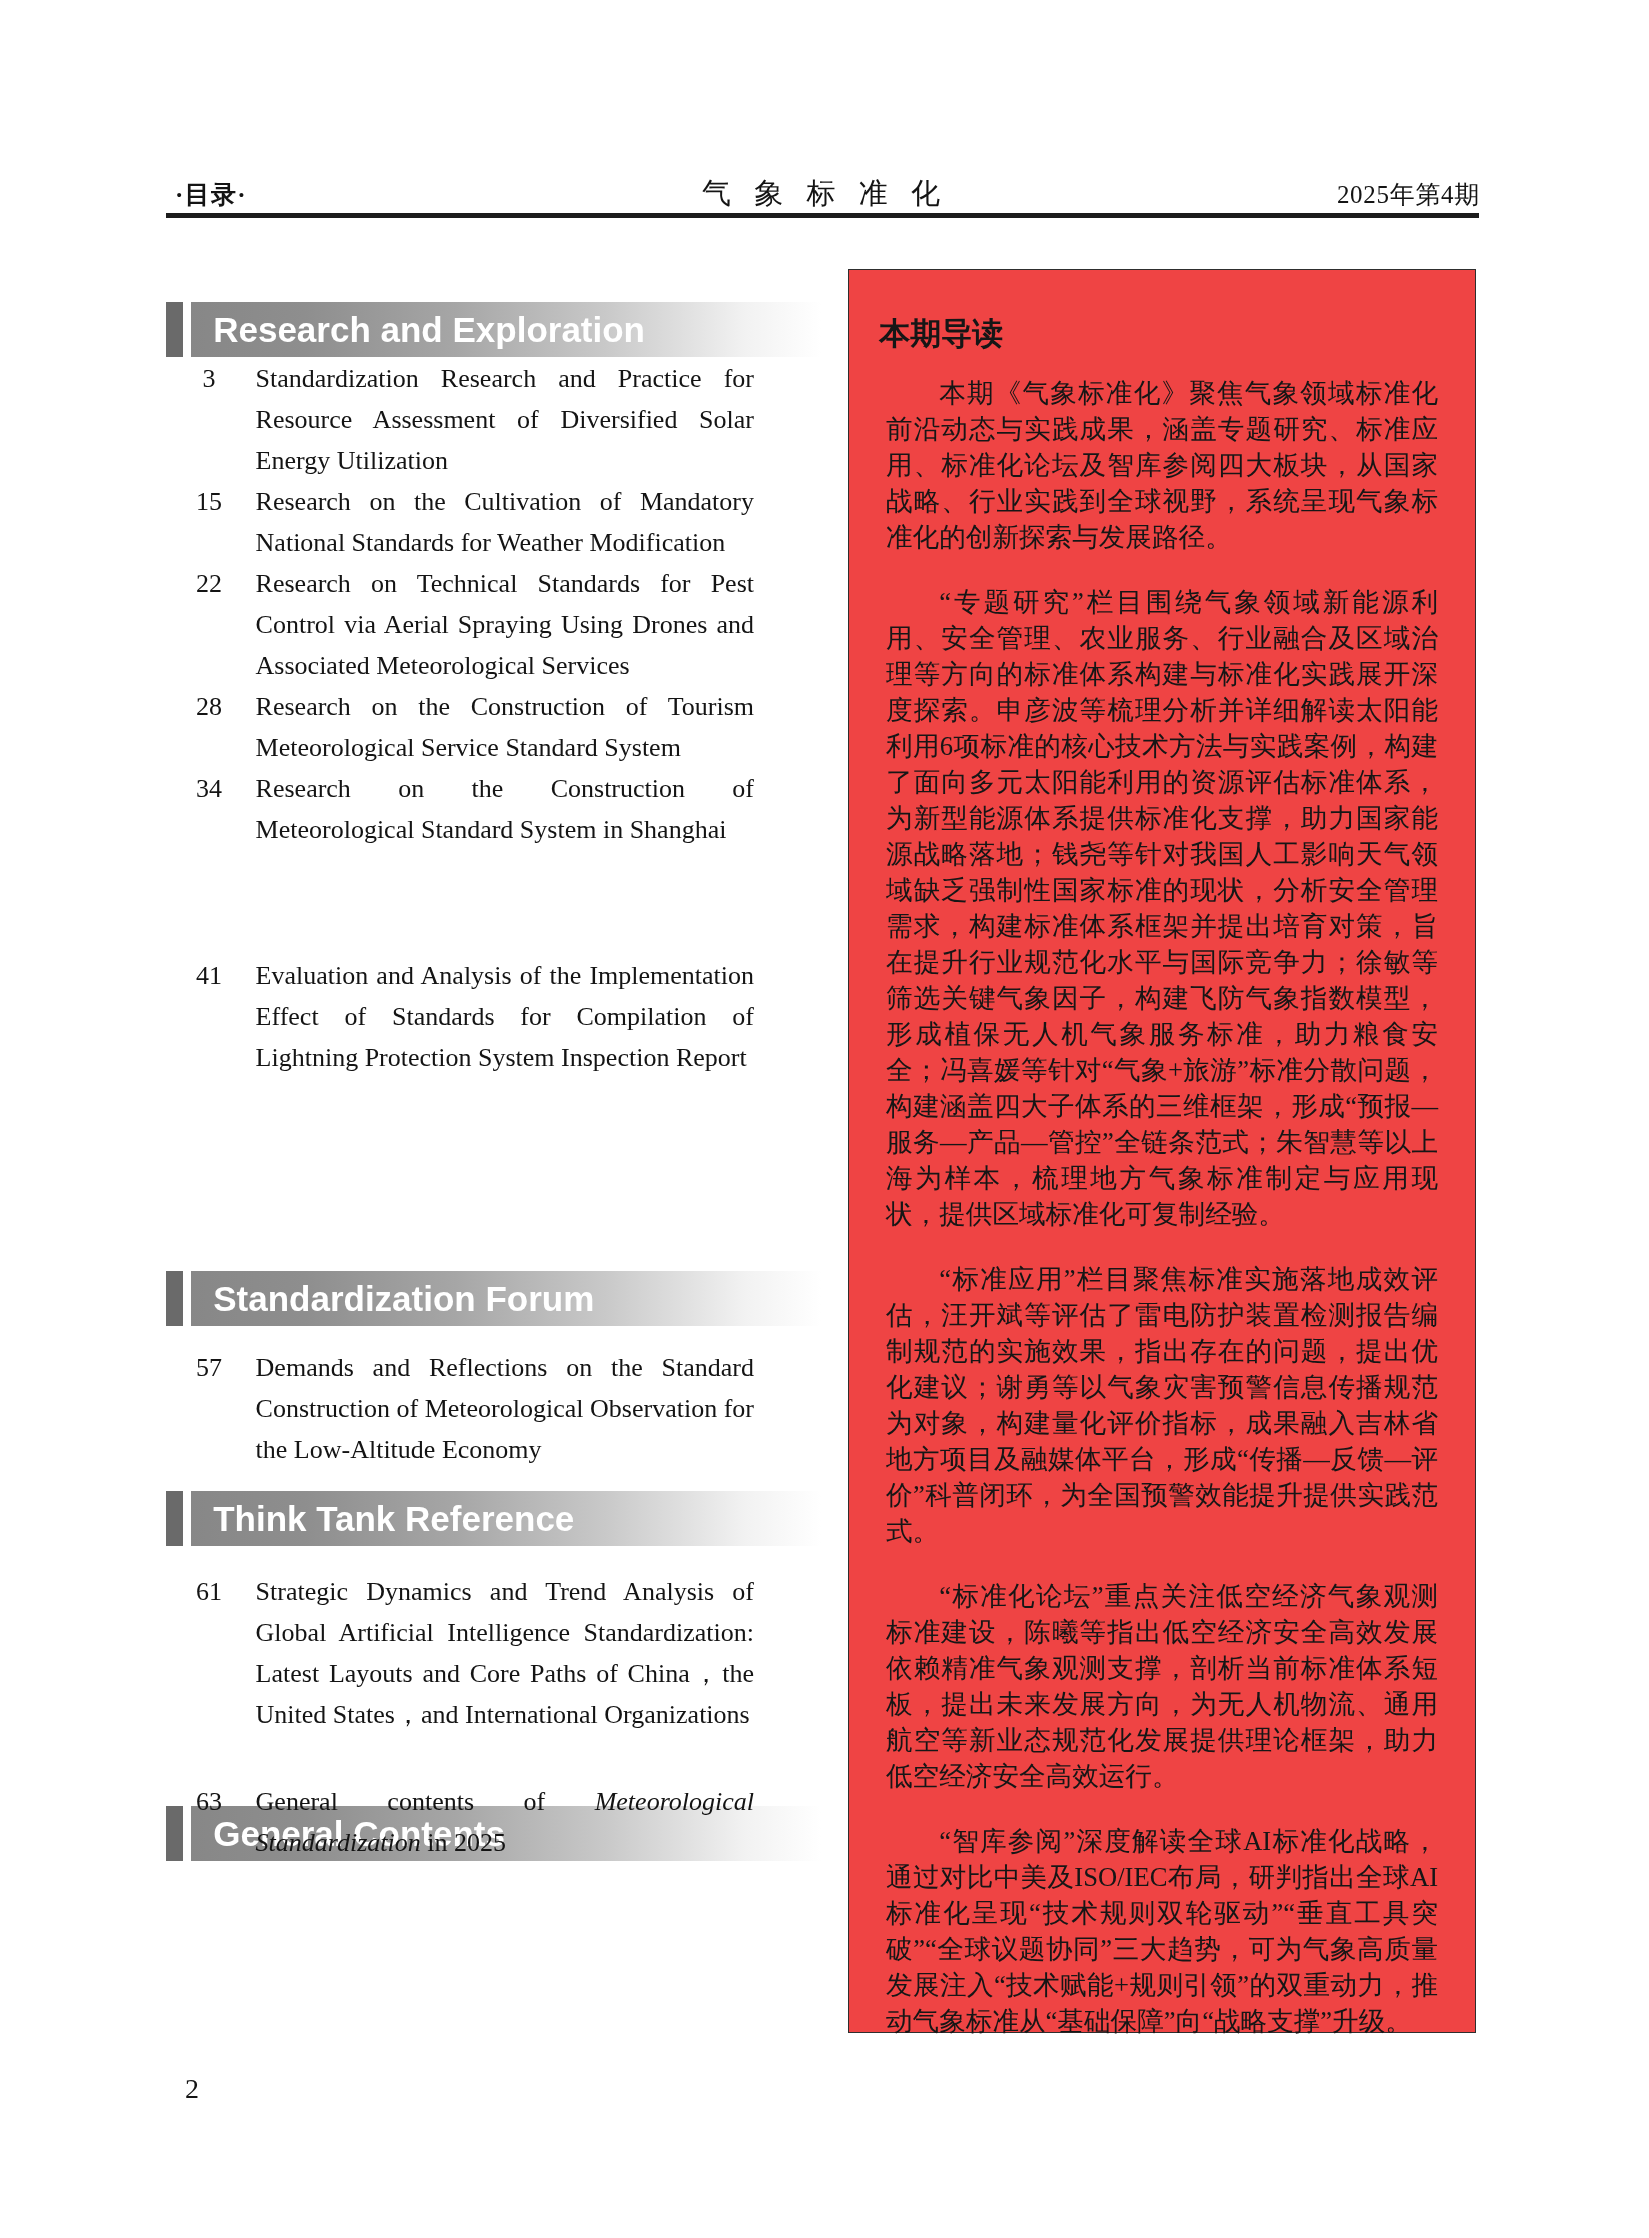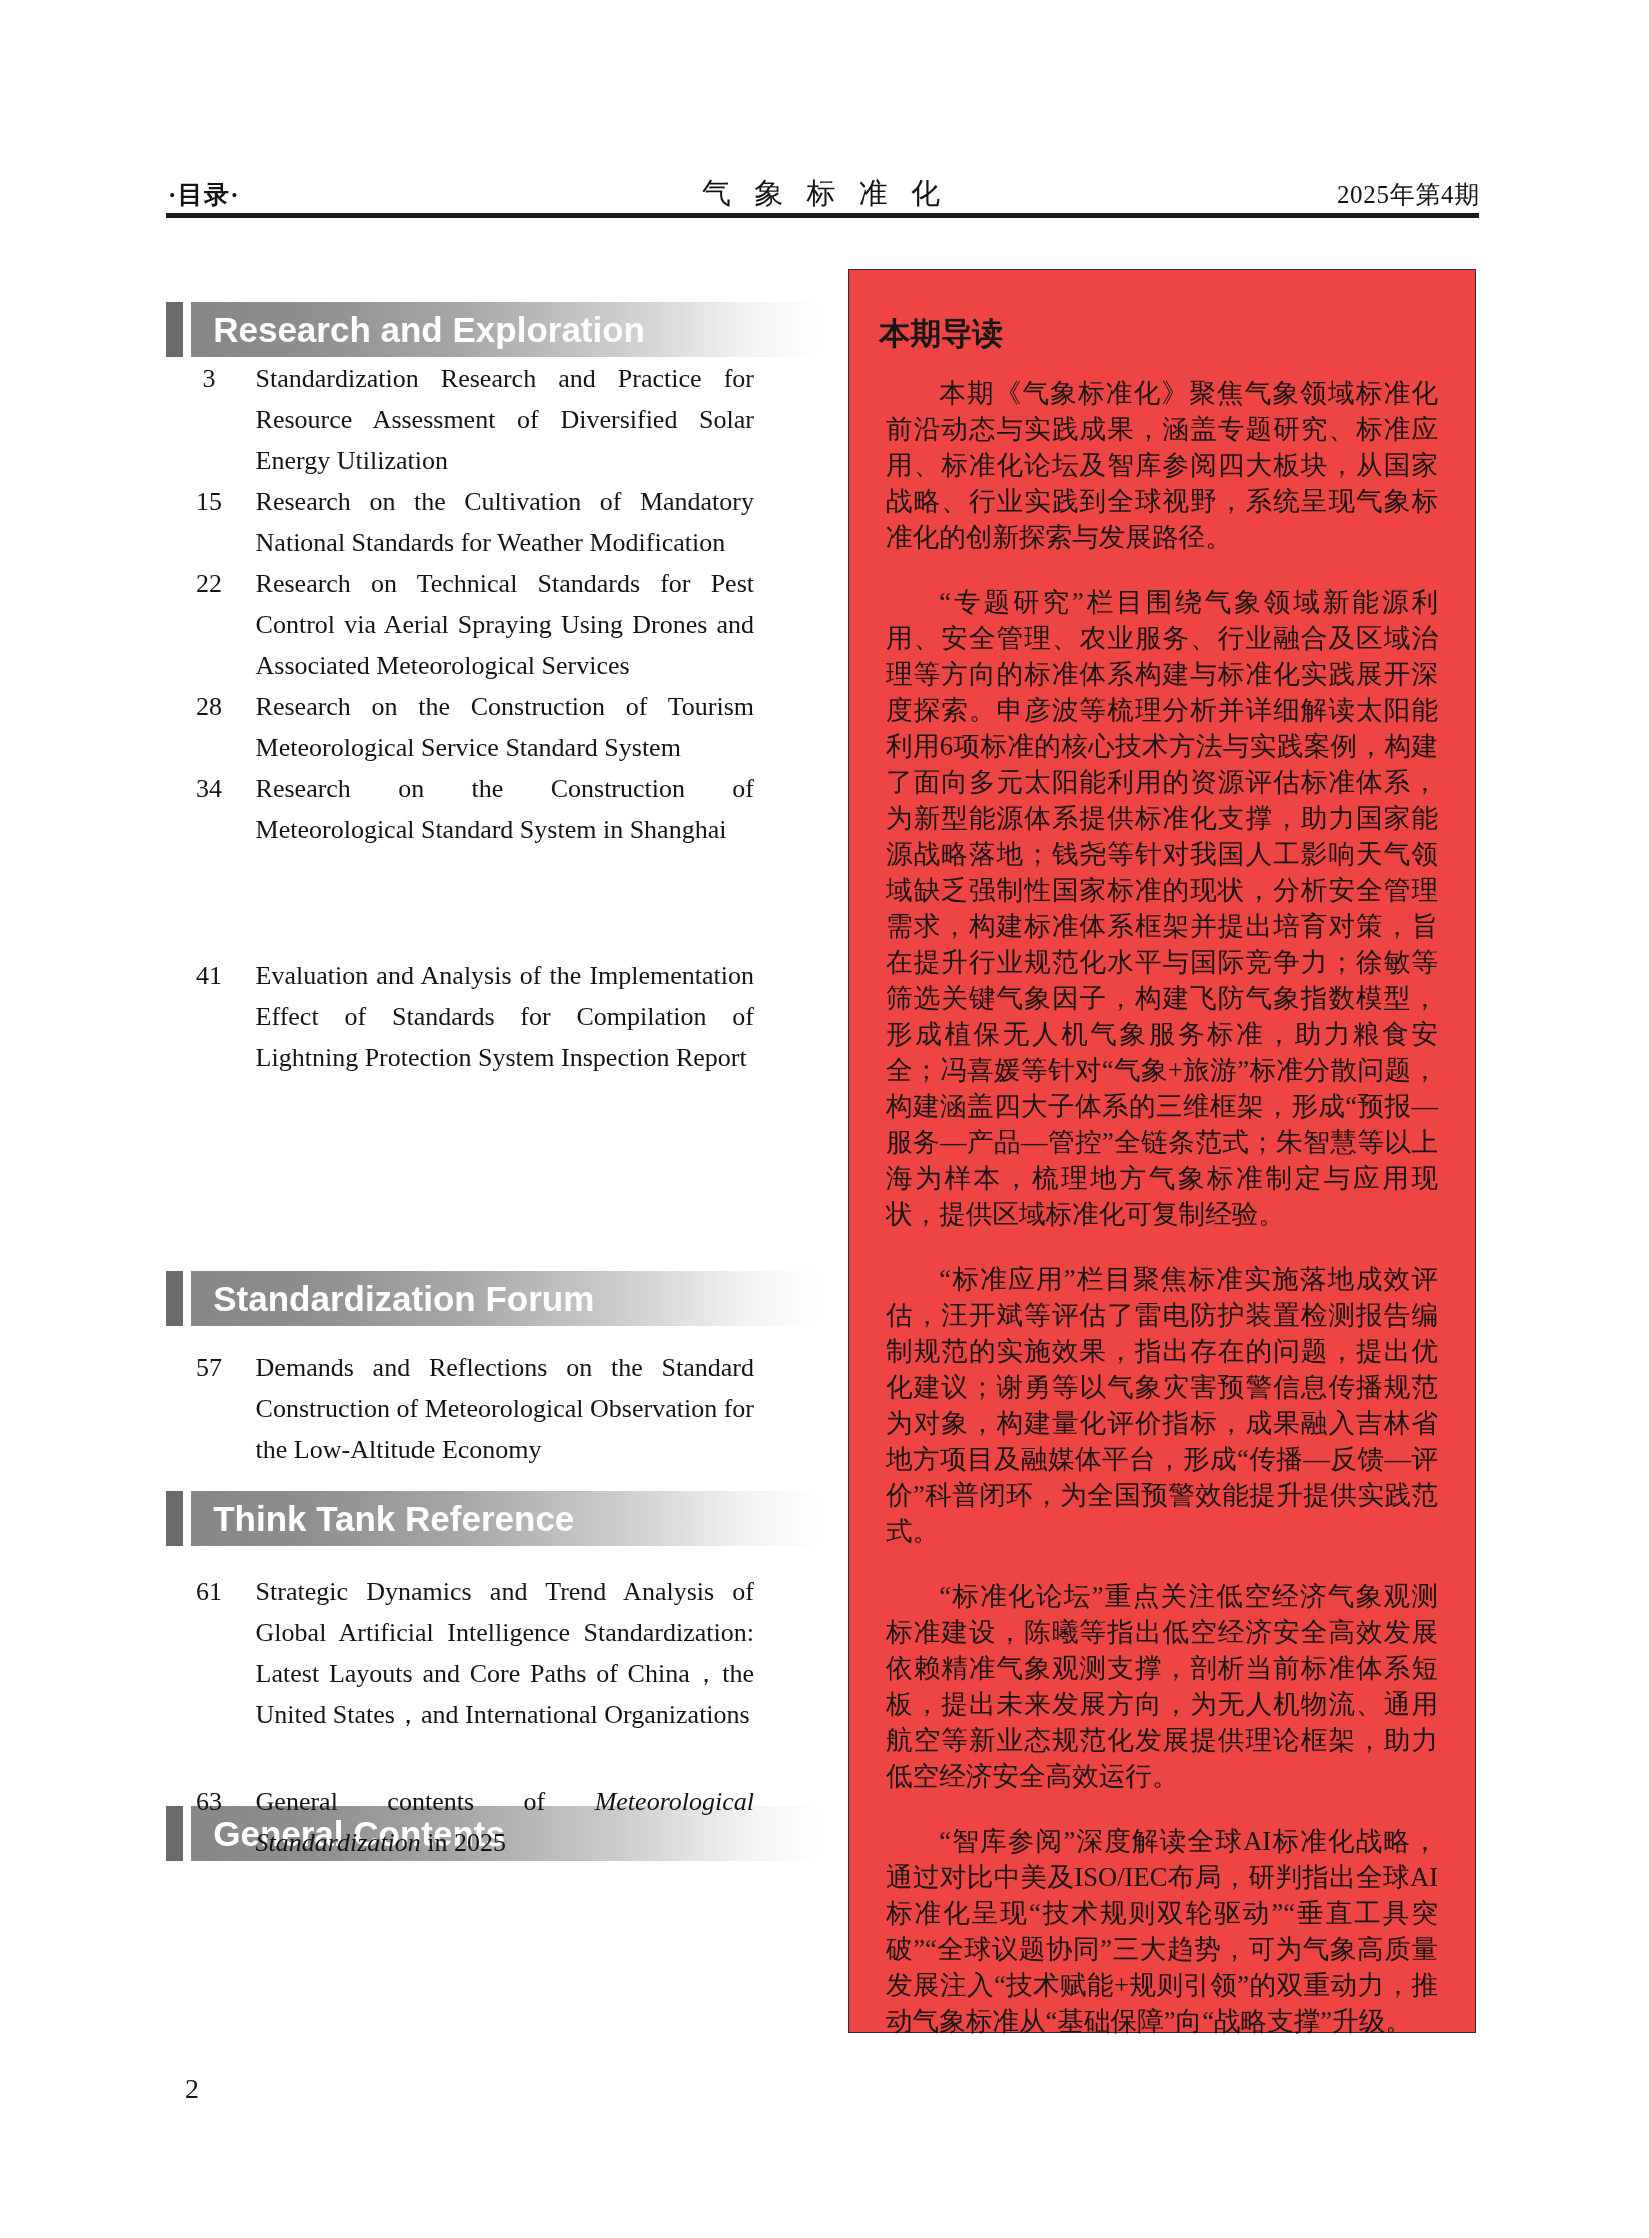--- a/index.html
+++ b/index.html
@@ -7,21 +7,21 @@
     position:relative;
     width:1650px;height:2239px;
     background:#ffffff;
     font-family:"Liberation Serif","DejaVu Serif",serif;
     color:#141414;
     overflow:hidden;
   }
 
   
   .hdr-left{
-    position:absolute;left:168px;top:178px;
+    position:absolute;left:175px;top:178px;
     font-size:25px;font-weight:bold;letter-spacing:1.3px;
   }
   .hdr-center{
     position:absolute;left:50%;top:174px;transform:translateX(-50%);
     font-size:29px;letter-spacing:8px;white-space:nowrap;
   }
   .hdr-right{
     position:absolute;right:170px;top:178px;
     font-size:25px;letter-spacing:0.7px;
   }

